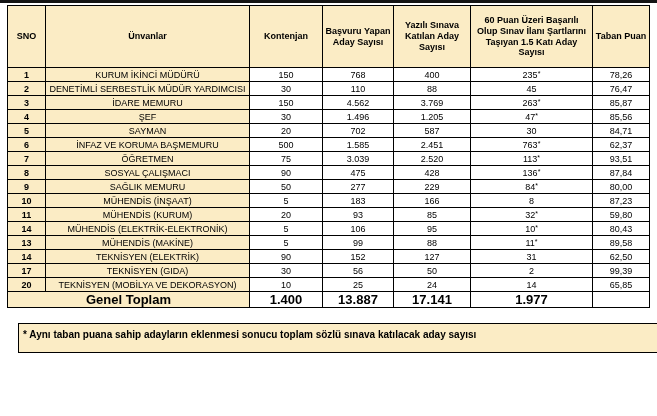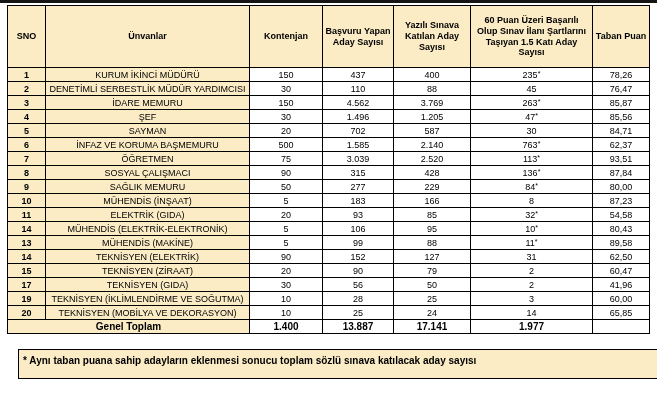--- a/index.html
+++ b/index.html
@@ -61,21 +61,21 @@
     padding-left:3px;
     margin-left:20px;
   }
   .ast{
     font-size:7px;
     vertical-align:top;
     line-height:1;
   }
   tfoot td{
     height:14px;
-    font-size:10px;
+    font-size:13px;
     font-weight:bold;
   }
   td.total-label{
     background:var(--cell-highlight);
   }
   .footnote{
     margin:15px 5px 0 18px;
     width:645px;
     height:30px;
     border:1px solid var(--border-color);
@@ -109,21 +109,21 @@
       <th>Yazılı Sınava Katılan Aday Sayısı</th>
       <th>60 Puan Üzeri Başarılı Olup Sınav İlanı Şartlarını Taşıyan 1.5 Katı Aday Sayısı</th>
       <th>Taban Puan</th>
     </tr>
   </thead>
   <tbody>
       <tr>
         <td class="col-sno">1</td>
         <td class="col-title">KURUM İKİNCİ MÜDÜRÜ</td>
         <td class="col-quota">150</td>
-        <td class="col-applicants">437</td>
+        <td class="col-applicants">768</td>
         <td class="col-written">400</td>
         <td class="col-passed">235<span class="ast">*</span></td>
         <td class="col-base_score">78,26</td>
       </tr>
       <tr>
         <td class="col-sno">2</td>
         <td class="col-title">DENETİMLİ SERBESTLİK MÜDÜR YARDIMCISI</td>
         <td class="col-quota">30</td>
         <td class="col-applicants">110</td>
         <td class="col-written">88</td>
@@ -155,38 +155,38 @@
         <td class="col-applicants">702</td>
         <td class="col-written">587</td>
         <td class="col-passed">30</td>
         <td class="col-base_score">84,71</td>
       </tr>
       <tr>
         <td class="col-sno">6</td>
         <td class="col-title">İNFAZ VE KORUMA BAŞMEMURU</td>
         <td class="col-quota">500</td>
         <td class="col-applicants">1.585</td>
-        <td class="col-written">2.140</td>
+        <td class="col-written">2.451</td>
         <td class="col-passed">763<span class="ast">*</span></td>
         <td class="col-base_score">62,37</td>
       </tr>
       <tr>
         <td class="col-sno">7</td>
         <td class="col-title">ÖĞRETMEN</td>
         <td class="col-quota">75</td>
         <td class="col-applicants">3.039</td>
         <td class="col-written">2.520</td>
         <td class="col-passed">113<span class="ast">*</span></td>
         <td class="col-base_score">93,51</td>
       </tr>
       <tr>
         <td class="col-sno">8</td>
         <td class="col-title">SOSYAL ÇALIŞMACI</td>
         <td class="col-quota">90</td>
-        <td class="col-applicants">315</td>
+        <td class="col-applicants">475</td>
         <td class="col-written">428</td>
         <td class="col-passed">136<span class="ast">*</span></td>
         <td class="col-base_score">87,84</td>
       </tr>
       <tr>
         <td class="col-sno">9</td>
         <td class="col-title">SAĞLIK MEMURU</td>
         <td class="col-quota">50</td>
         <td class="col-applicants">277</td>
         <td class="col-written">229</td>
@@ -197,26 +197,26 @@
         <td class="col-sno">10</td>
         <td class="col-title">MÜHENDİS (İNŞAAT)</td>
         <td class="col-quota">5</td>
         <td class="col-applicants">183</td>
         <td class="col-written">166</td>
         <td class="col-passed">8</td>
         <td class="col-base_score">87,23</td>
       </tr>
       <tr>
         <td class="col-sno">11</td>
-        <td class="col-title">ELEKTRİK (GIDA)</td>
+        <td class="col-title">MÜHENDİS (KURUM)</td>
         <td class="col-quota">20</td>
         <td class="col-applicants">93</td>
         <td class="col-written">85</td>
         <td class="col-passed">32<span class="ast">*</span></td>
-        <td class="col-base_score">54,58</td>
+        <td class="col-base_score">59,80</td>
       </tr>
       <tr>
         <td class="col-sno">14</td>
         <td class="col-title">MÜHENDİS (ELEKTRİK-ELEKTRONİK)</td>
         <td class="col-quota">5</td>
         <td class="col-applicants">106</td>
         <td class="col-written">95</td>
         <td class="col-passed">10<span class="ast">*</span></td>
         <td class="col-base_score">80,43</td>
       </tr>
@@ -232,45 +232,27 @@
       <tr>
         <td class="col-sno">14</td>
         <td class="col-title">TEKNİSYEN (ELEKTRİK)</td>
         <td class="col-quota">90</td>
         <td class="col-applicants">152</td>
         <td class="col-written">127</td>
         <td class="col-passed">31</td>
         <td class="col-base_score">62,50</td>
       </tr>
       <tr>
-        <td class="col-sno">15</td>
-        <td class="col-title">TEKNİSYEN (ZİRAAT)</td>
-        <td class="col-quota">20</td>
-        <td class="col-applicants">90</td>
-        <td class="col-written">79</td>
-        <td class="col-passed">2</td>
-        <td class="col-base_score">60,47</td>
-      </tr>
-      <tr>
         <td class="col-sno">17</td>
         <td class="col-title">TEKNİSYEN (GIDA)</td>
         <td class="col-quota">30</td>
         <td class="col-applicants">56</td>
         <td class="col-written">50</td>
         <td class="col-passed">2</td>
-        <td class="col-base_score">41,96</td>
-      </tr>
-      <tr>
-        <td class="col-sno">19</td>
-        <td class="col-title">TEKNİSYEN (İKLİMLENDİRME VE SOĞUTMA)</td>
-        <td class="col-quota">10</td>
-        <td class="col-applicants">28</td>
-        <td class="col-written">25</td>
-        <td class="col-passed">3</td>
-        <td class="col-base_score">60,00</td>
+        <td class="col-base_score">99,39</td>
       </tr>
       <tr>
         <td class="col-sno">20</td>
         <td class="col-title">TEKNİSYEN (MOBİLYA VE DEKORASYON)</td>
         <td class="col-quota">10</td>
         <td class="col-applicants">25</td>
         <td class="col-written">24</td>
         <td class="col-passed">14</td>
         <td class="col-base_score">65,85</td>
       </tr>

